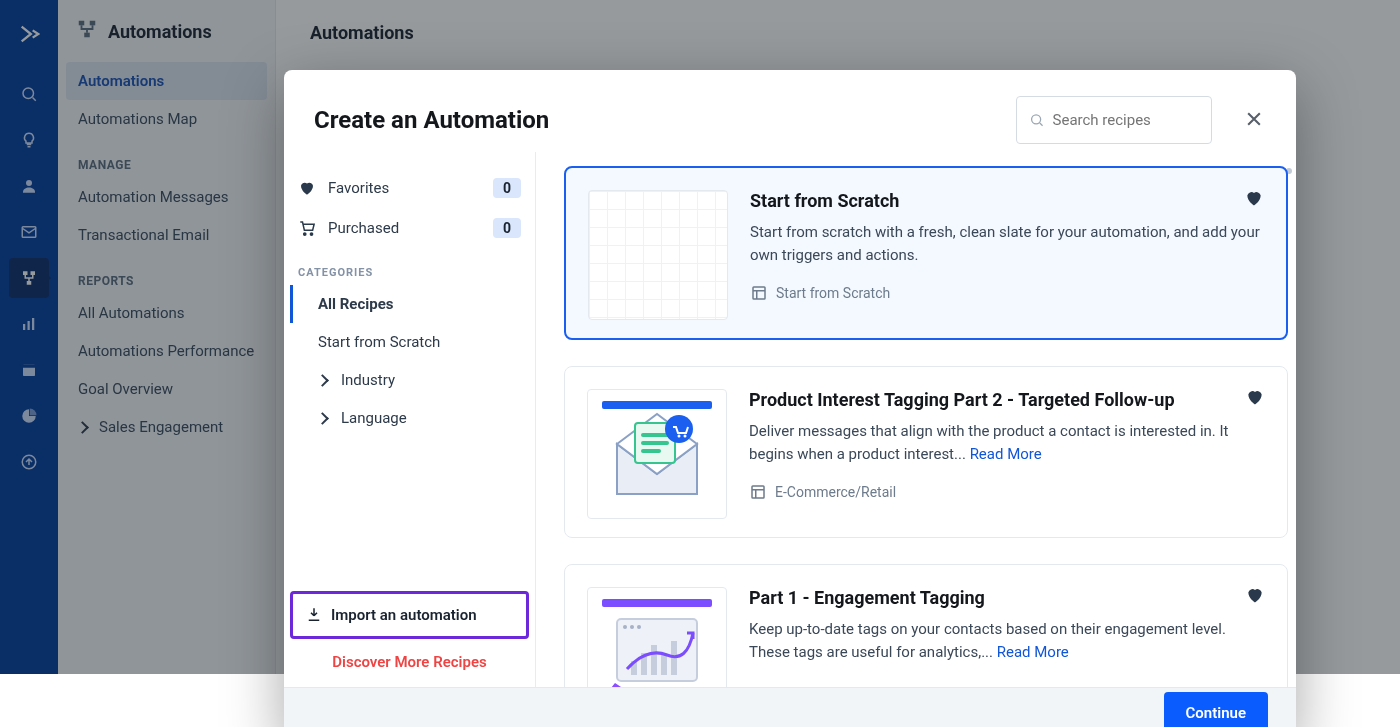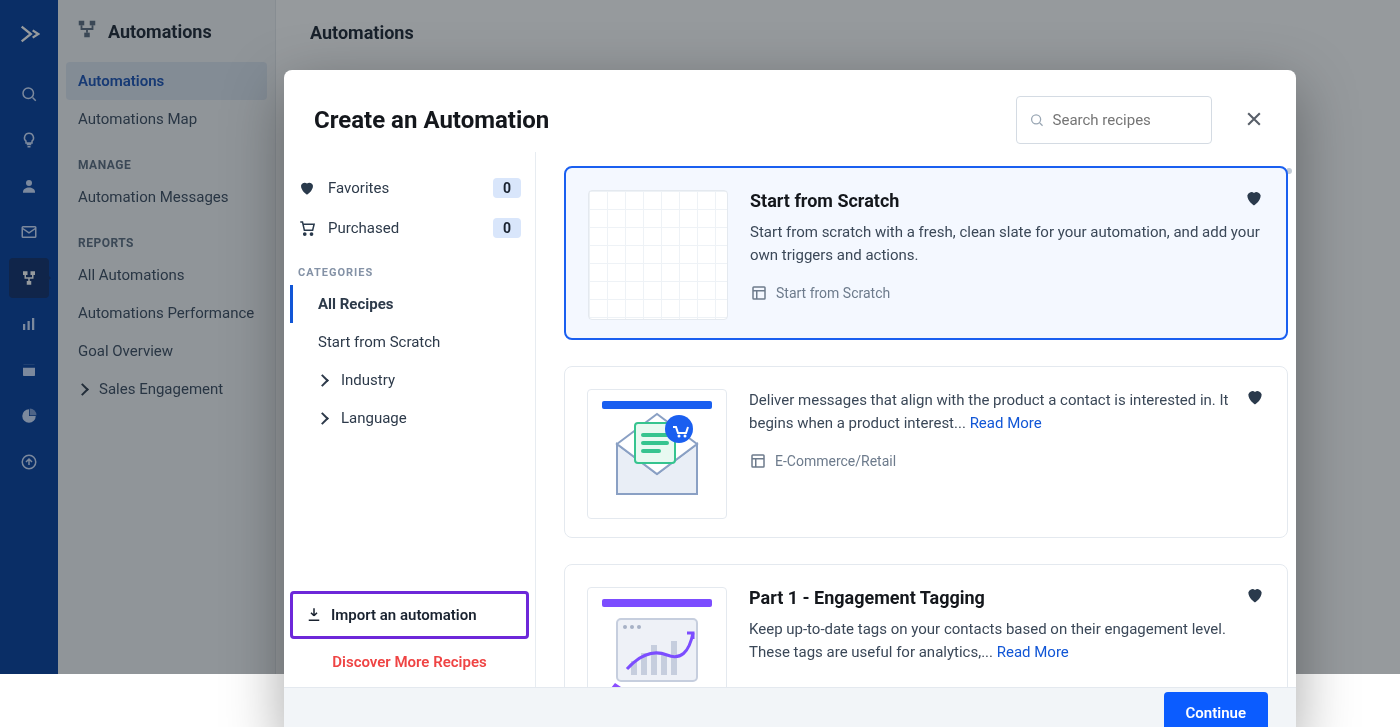--- a/index.html
+++ b/index.html
@@ -158,20 +158,21 @@
               <path d="M6 8v4h12V8M12 12v4" stroke="#5a6b7e" stroke-width="2" fill="none"></path>
             </svg>
         </span>
         <span class="sb-title">Automations</span>
       </div>
       <div class="sb-item active">Automations</div>
       <div class="sb-item">Automations Map</div>
 
       <div class="sb-section">MANAGE</div>
       <div class="sb-item">Automation Messages</div>
+      <div class="sb-item">Transactional Email</div>
 
       <div class="sb-section">REPORTS</div>
       <div class="sb-item">All Automations</div>
       <div class="sb-item">Automations Performance</div>
       <div class="sb-item">Goal Overview</div>
       <div class="sb-item sb-sub">
         <span class="chev"></span>
         <span>Sales Engagement</span>
       </div>
     </aside>
@@ -284,20 +285,21 @@
               <rect x="44" y="34" width="28" height="4" rx="2" fill="#36c48f"></rect>
               <rect x="44" y="42" width="28" height="4" rx="2" fill="#36c48f"></rect>
               <rect x="44" y="50" width="20" height="4" rx="2" fill="#36c48f"></rect>
               <circle cx="82" cy="30" r="14" fill="#1a5ff0"></circle>
               <path d="M76 28h3l2 6h8l2-6" stroke="#fff" stroke-width="2" fill="none"></path>
                 <circle cx="82" cy="37" r="1.5" fill="#fff"></circle>
                 <circle cx="88" cy="37" r="1.5" fill="#fff"></circle>
             </svg>
           </div>
           <div class="card-body">
+            <div class="card-title">Product Interest Tagging Part 2 - Targeted Follow-up</div>
             <div class="card-desc"><span>Deliver messages that align with the product a contact is interested in. It begins when a product interest... </span><a class="read-more">Read More</a></div>
             <div class="card-tag">
               <svg class="ico" viewBox="0 0 24 24" fill="#6d7b8c">
                   <rect x="4" y="4" width="16" height="16" rx="1" fill="none" stroke="#6d7b8c" stroke-width="2"></rect>
                   <path d="M4 9h16M9 9v11" stroke="#6d7b8c" stroke-width="2"></path>
                 </svg>
               <span>E-Commerce/Retail</span>
             </div>
           </div>
           <span class="heart">

